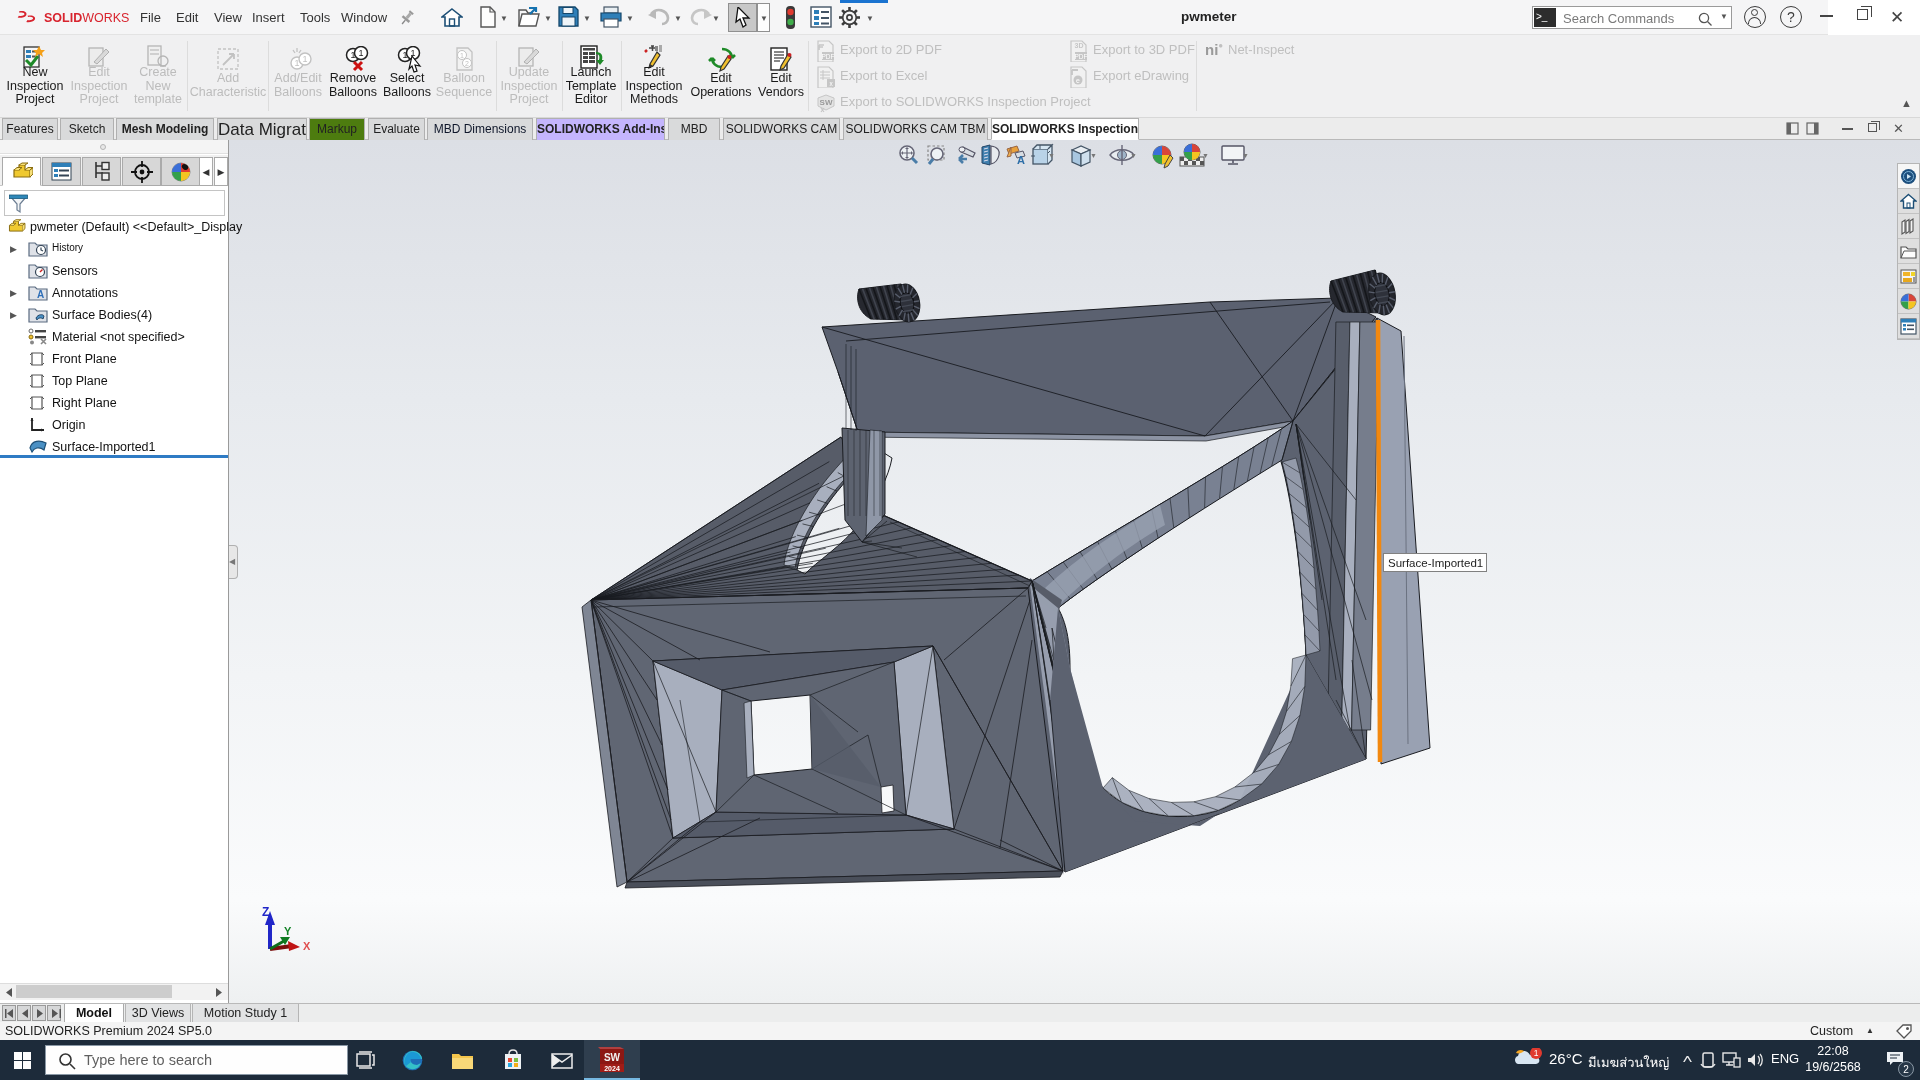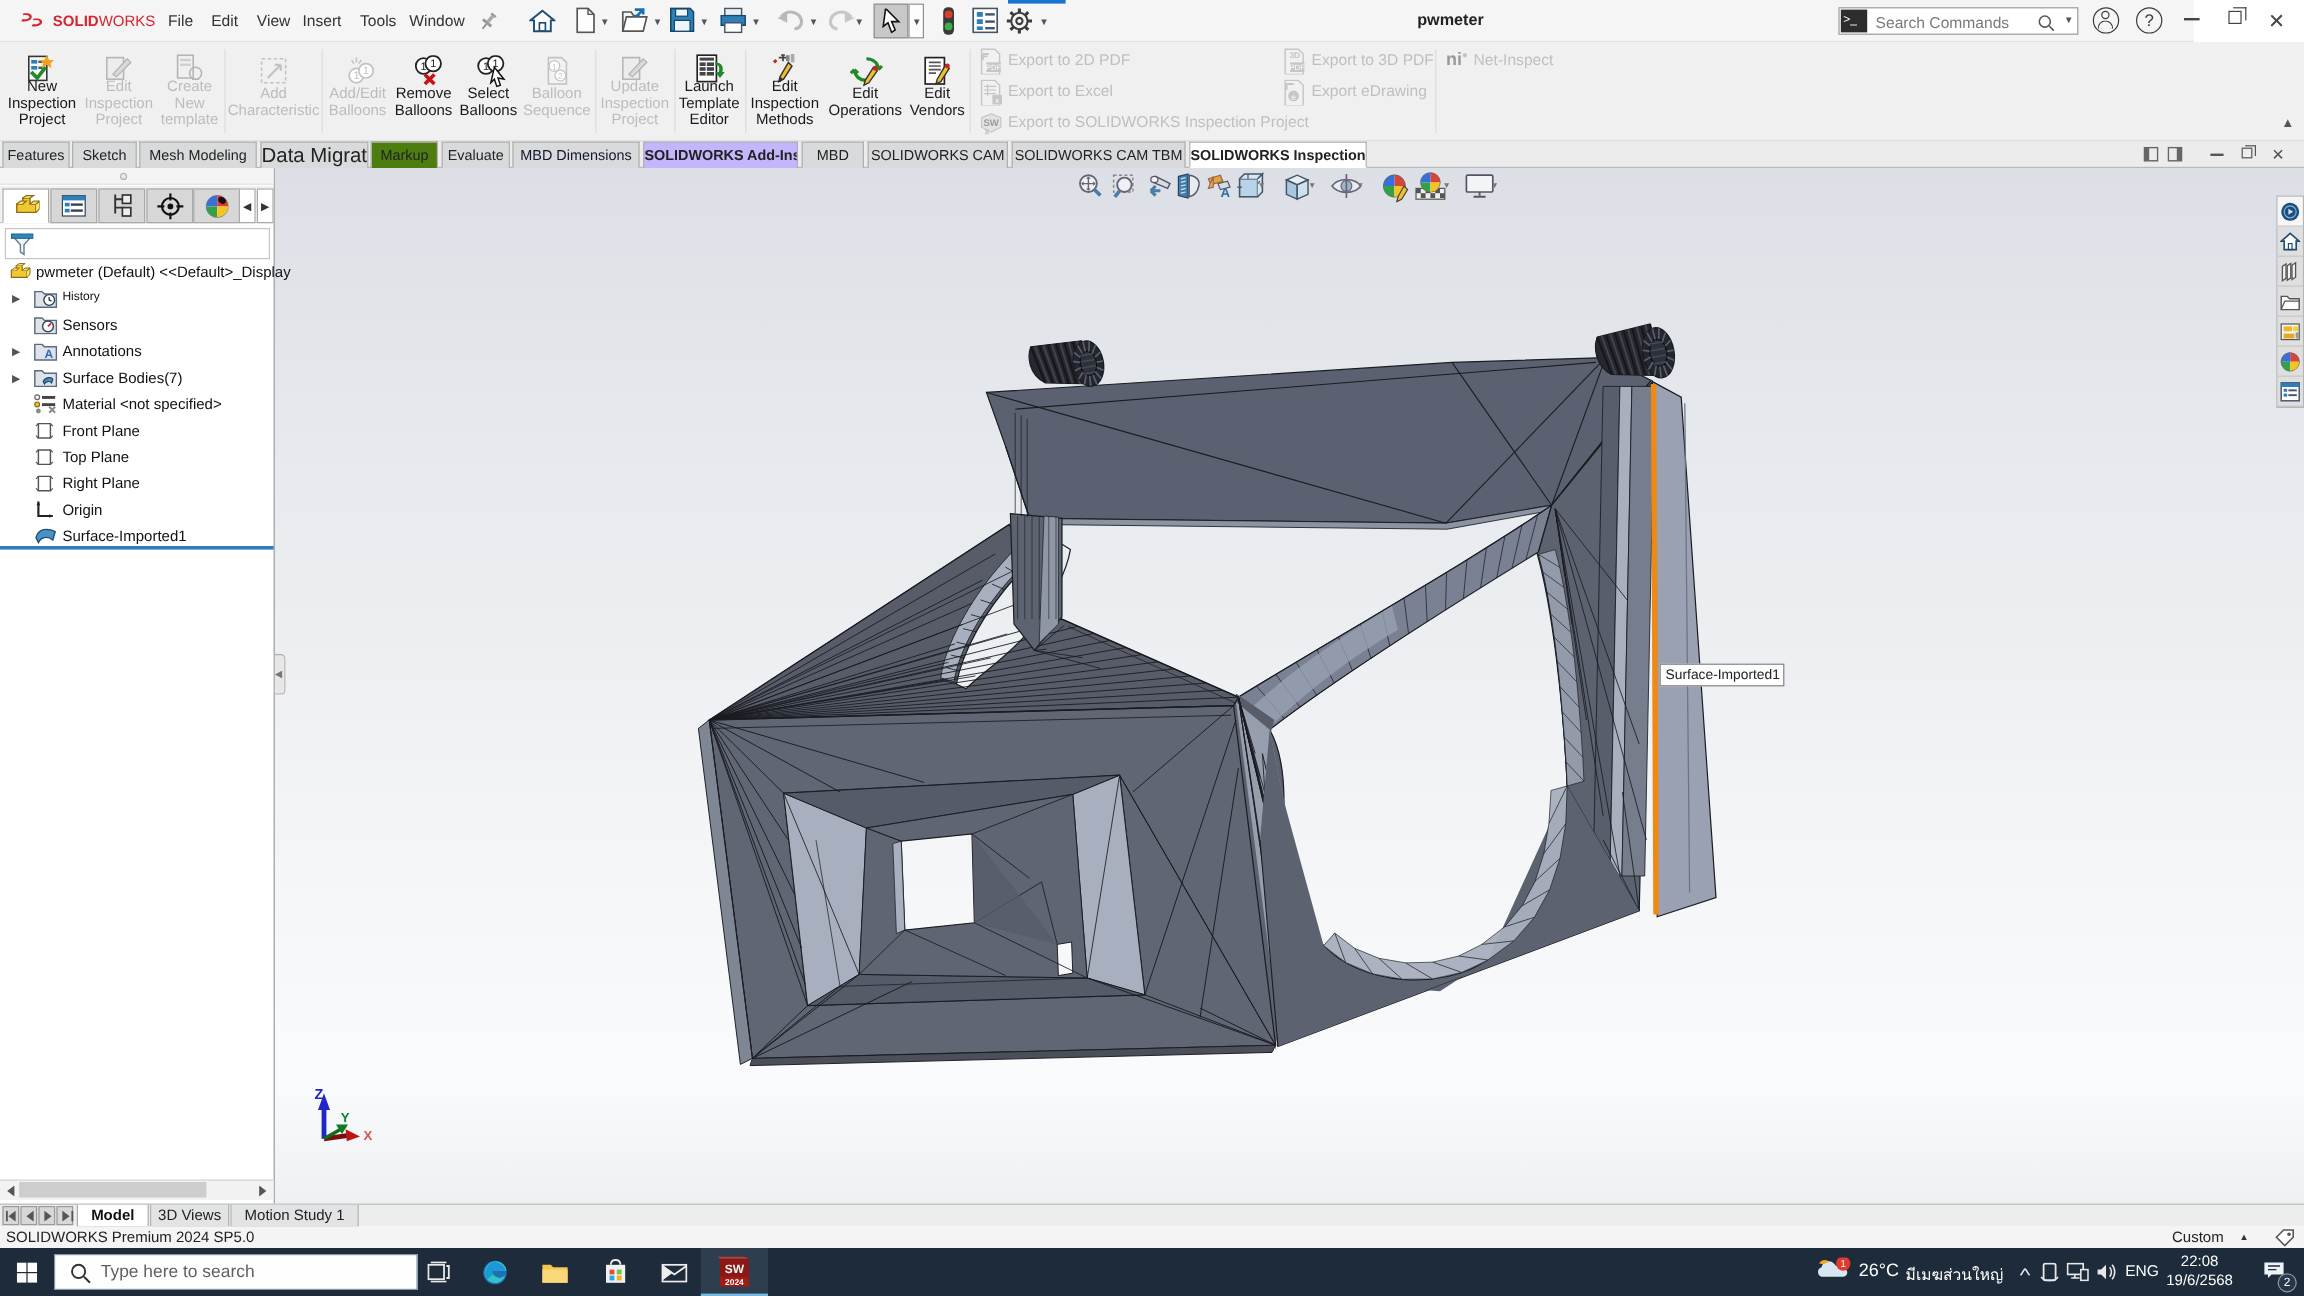--- a/index.html
+++ b/index.html
@@ -567,21 +567,21 @@
 <path d="M4 4 L10 4 M4 4 L4 9" stroke="#c6c6c6" stroke-width="1.8"></path>
       </svg></div>
     <div class="a" style="left:1093px;top:33px;font-size:13px;color:#bfbfbf;white-space:nowrap">Export eDrawing</div>
     <div class="a" style="left:1205px;top:6px;font-size:15px;font-weight:bold;color:#9a9a9a">ni<span style="font-size:8px;vertical-align:top;color:#c0c0c0">●</span></div>
     <div class="a" style="left:1228px;top:7px;font-size:13px;color:#bfbfbf">Net-Inspect</div>
     <div class="a" style="left:1901px;top:62px;font-size:11px;color:#555">▲</div>
   </div>
 <div class="a" style="left:0;top:118px;width:1920px;height:22px;background:#ececec;border-bottom:1px solid #b9b9b9">
     <div class="a ctr" style="left:2px;top:0;width:56px;height:22px;background:#d9dadb;border:1px solid #b0b0b0;border-bottom:none;font-size:12px;font-weight:normal;color:#222;line-height:21px;white-space:nowrap;overflow:hidden">Features</div>
     <div class="a ctr" style="left:60px;top:0;width:54px;height:22px;background:#d9dadb;border:1px solid #b0b0b0;border-bottom:none;font-size:12px;font-weight:normal;color:#222;line-height:21px;white-space:nowrap;overflow:hidden">Sketch</div>
-    <div class="a ctr" style="left:116px;top:0;width:98px;height:22px;background:#d9dadb;border:1px solid #b0b0b0;border-bottom:none;font-size:12px;font-weight:normal;color:#222;line-height:21px;white-space:nowrap;overflow:hidden">Mesh Modeling</div>
+    <div class="a ctr" style="left:116px;top:0;width:98px;height:22px;background:#d9dadb;border:1px solid #b0b0b0;border-bottom:none;font-size:12px;font-weight:bold;color:#222;line-height:21px;white-space:nowrap;overflow:hidden">Mesh Modeling</div>
     <div class="a ctr" style="left:217px;top:0;width:90px;height:22px;background:#d9dadb;border:1px solid #b0b0b0;border-bottom:none;font-size:17px;font-weight:normal;color:#222;line-height:21px;white-space:nowrap;overflow:hidden">Data Migration</div>
     <div class="a ctr" style="left:309px;top:0;width:56px;height:22px;background:#4d7c0f;border:1px solid #b0b0b0;border-bottom:none;font-size:12px;font-weight:normal;color:#222;line-height:21px;white-space:nowrap;overflow:hidden">Markup</div>
     <div class="a ctr" style="left:368px;top:0;width:57px;height:22px;background:#d9dadb;border:1px solid #b0b0b0;border-bottom:none;font-size:12px;font-weight:normal;color:#222;line-height:21px;white-space:nowrap;overflow:hidden">Evaluate</div>
     <div class="a ctr" style="left:427px;top:0;width:106px;height:22px;background:#d9dadb;border:1px solid #b0b0b0;border-bottom:none;font-size:12px;font-weight:normal;color:#0f172a;line-height:21px;white-space:nowrap;overflow:hidden">MBD Dimensions</div>
     <div class="a ctr" style="left:536px;top:0;width:129px;height:22px;background:#c4b5fd;border:1px solid #b0b0b0;border-bottom:none;font-size:12px;font-weight:bold;color:#222;line-height:21px;white-space:nowrap;overflow:hidden">SOLIDWORKS Add-Ins</div>
     <div class="a ctr" style="left:668px;top:0;width:52px;height:22px;background:#d9dadb;border:1px solid #b0b0b0;border-bottom:none;font-size:12px;font-weight:normal;color:#222;line-height:21px;white-space:nowrap;overflow:hidden">MBD</div>
     <div class="a ctr" style="left:723px;top:0;width:117px;height:22px;background:#d9dadb;border:1px solid #b0b0b0;border-bottom:none;font-size:12px;font-weight:normal;color:#222;line-height:21px;white-space:nowrap;overflow:hidden">SOLIDWORKS CAM</div>
     <div class="a ctr" style="left:843px;top:0;width:145px;height:22px;background:#d9dadb;border:1px solid #b0b0b0;border-bottom:none;font-size:12px;font-weight:normal;color:#222;line-height:21px;white-space:nowrap;overflow:hidden">SOLIDWORKS CAM TBM</div>
     <div class="a ctr" style="left:991px;top:0;width:148px;height:22px;background:#ffffff;border:1px solid #b0b0b0;border-bottom:none;border-bottom:1px solid #fff;font-size:12px;font-weight:bold;color:#222;line-height:21px;white-space:nowrap;overflow:hidden">SOLIDWORKS Inspection</div>
     <svg class="a" style="left:1786px;top:4px" width="13" height="13" viewBox="0 0 13 13">
@@ -668,21 +668,21 @@
     <div class="a" style="left:28px;top:144px"><svg width="20" height="17" viewBox="0 0 20 17">
         <path d="M1 3 L7 3 L9 5 L19 5 L19 16 L1 16 Z" fill="#dfe2e8" stroke="#5a6b80" stroke-width="1.2"></path>
         <text x="9" y="14" font-size="10" font-weight="bold" fill="#2e6fb8">A</text>
       </svg></div>
     <div class="a" style="left:52px;top:146px;font-size:12.5px;color:#111;white-space:nowrap">Annotations</div>
     <div class="a" style="left:10px;top:170px;font-size:9px;color:#555">▶</div>
     <div class="a" style="left:28px;top:166px"><svg width="20" height="17" viewBox="0 0 20 17">
         <path d="M1 3 L7 3 L9 5 L19 5 L19 16 L1 16 Z" fill="#dfe2e8" stroke="#5a6b80" stroke-width="1.2"></path>
         <path d="M8 12 C10 8 15 8 16 10 L15 13 C13 11 10 12 9 14 Z" fill="#4a90c4" stroke="#246"></path>
       </svg></div>
-    <div class="a" style="left:52px;top:168px;font-size:12.5px;color:#111;white-space:nowrap">Surface Bodies(7)</div>
+    <div class="a" style="left:52px;top:168px;font-size:12.5px;color:#111;white-space:nowrap">Surface Bodies(4)</div>
     <div class="a" style="left:28px;top:188px"><svg width="20" height="17" viewBox="0 0 20 17">
         <circle cx="3" cy="3" r="2" fill="#fff" stroke="#666"></circle>
         <rect x="7" y="2" width="11" height="2.4" fill="#444"></rect>
         <circle cx="3" cy="9" r="2" fill="#f0c030" stroke="#8a6d10"></circle>
         <rect x="7" y="8" width="11" height="2.4" fill="#444"></rect>
         <path d="M13 11 L18 16 M18 11 L13 16" stroke="#888" stroke-width="1.6"></path>
         <circle cx="4" cy="14.5" r="2" fill="#888"></circle>
       </svg></div>
     <div class="a" style="left:52px;top:190px;font-size:12.5px;color:#111;white-space:nowrap">Material &lt;not specified&gt;</div>
     <div class="a" style="left:28px;top:210px"><svg width="18" height="18" viewBox="0 0 18 18">

